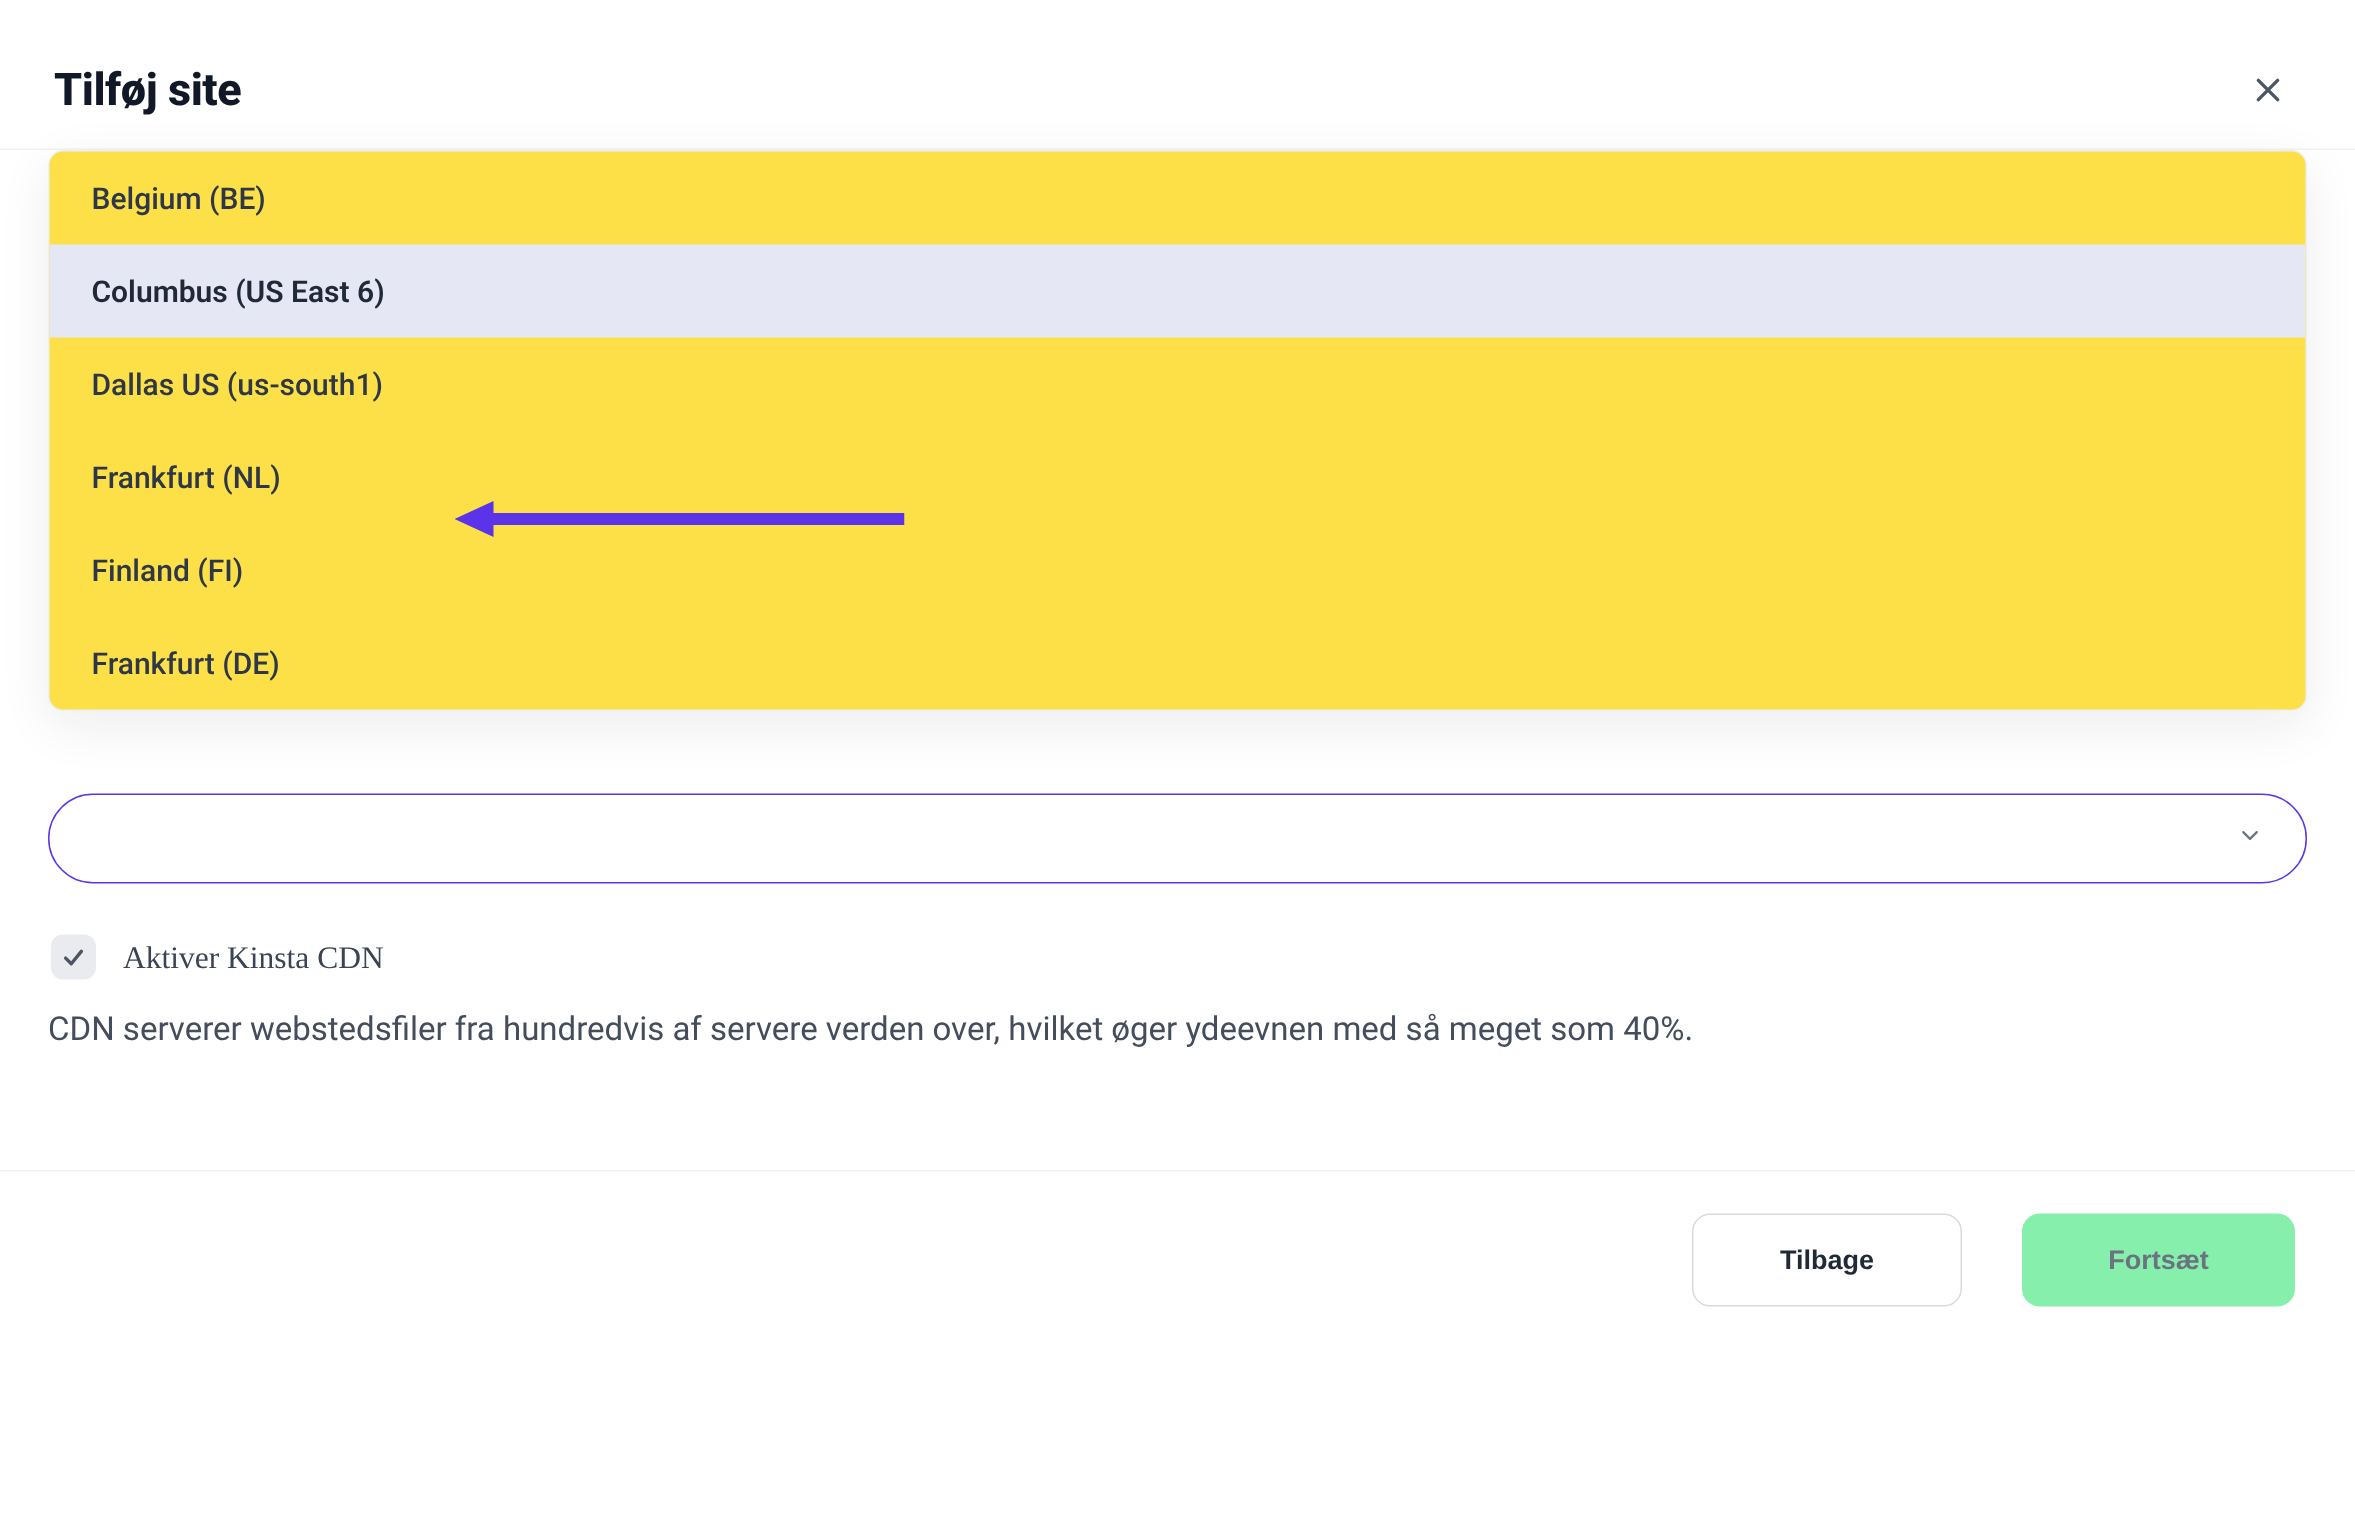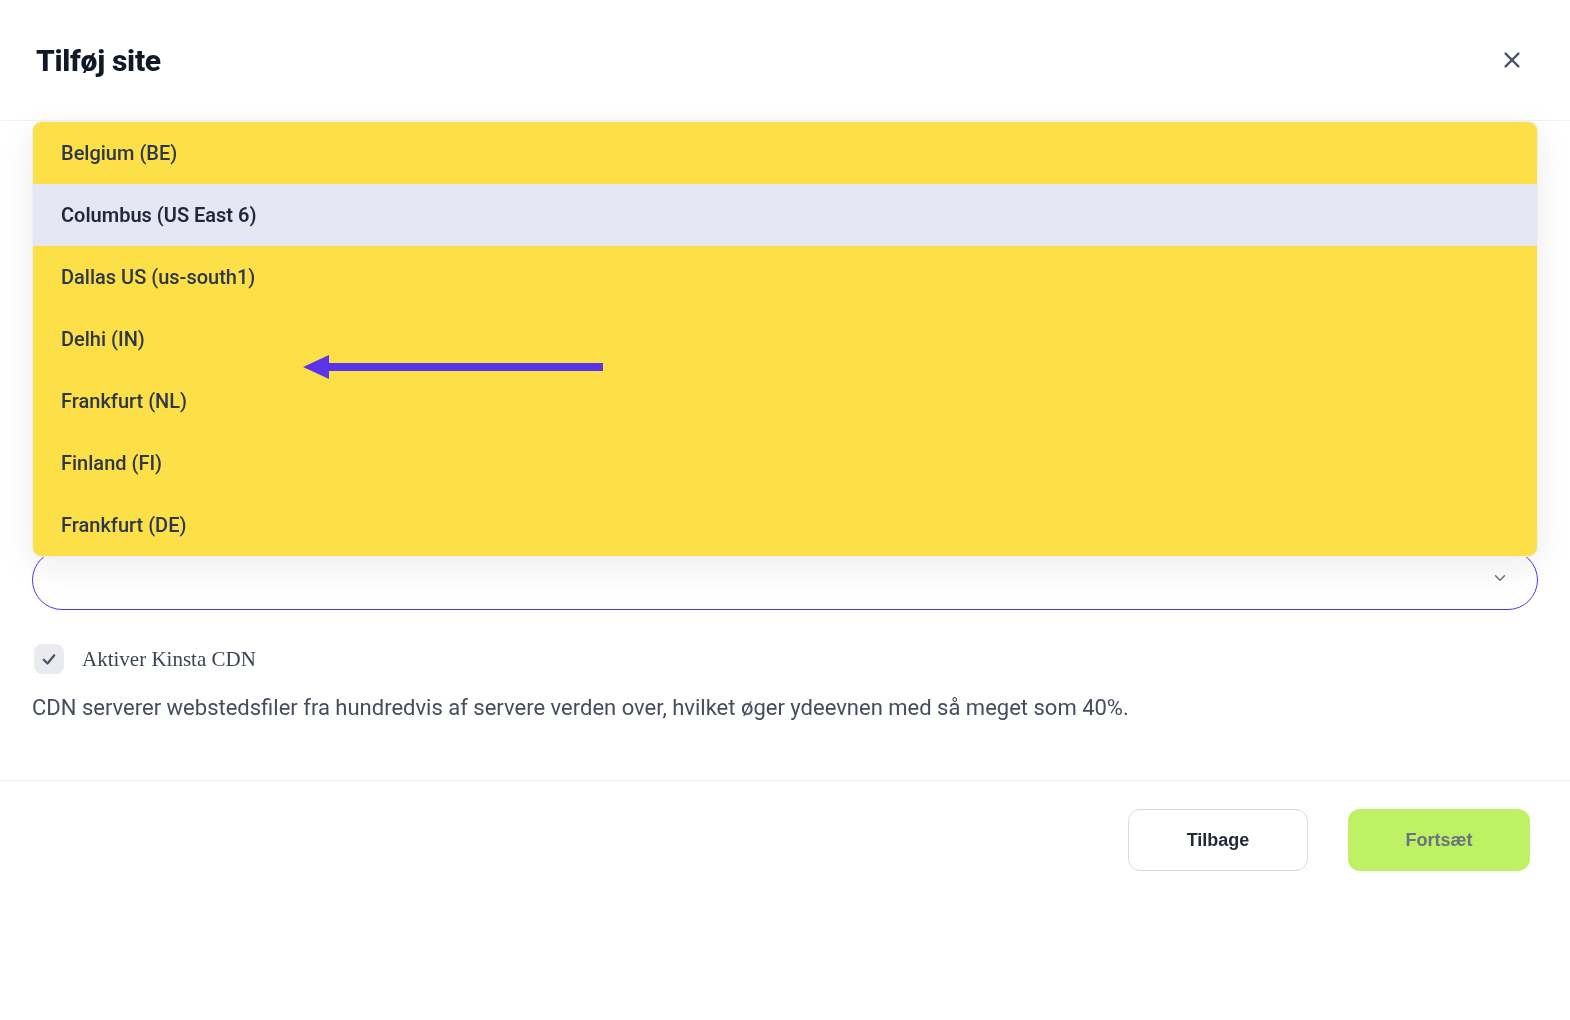--- a/index.html
+++ b/index.html
@@ -9,21 +9,21 @@
     color: #1f2937;
     width: 1570px;
     height: 1020px;
     overflow: hidden;
     position: relative;
   }
   .header {
     display: flex;
     align-items: center;
     justify-content: space-between;
-    padding: 42px 40px 42px 36px;
+    padding: 42px 40px 21px 36px;
     border-bottom: 1px solid #f1f2f4;
   }
   .header-title {
     font-size: 30px;
     font-weight: 800;
     color: #111827;
     letter-spacing: -0.3px;
   }
   .close-btn {
     width: 36px;
@@ -156,21 +156,21 @@
     cursor: pointer;
     border: none;
   }
   .btn-secondary {
     background: #ffffff;
     color: #1f2937;
     border: 1.5px solid #d7dbe0;
     min-width: 180px;
   }
   .btn-primary {
-    background: #bef264;
+    background: #86efac;
     color: #6b7280;
     min-width: 182px;
     cursor: not-allowed;
   }
 </style>
 </head>
 <body>
 
 <div class="header">
   <div class="header-title">Tilføj site</div>
@@ -188,23 +188,20 @@
       <div class="dropdown-item">
         <span>Belgium (BE)</span>
       </div>
       <div class="dropdown-item highlighted">
         <span>Columbus (US East 6)</span>
       </div>
       <div class="dropdown-item">
         <span>Dallas US (us-south1)</span>
       </div>
       <div class="dropdown-item">
-        <span>Delhi (IN)</span>
-      </div>
-      <div class="dropdown-item">
         <span>Frankfurt (NL)</span>
       </div>
       <div class="dropdown-item">
         <span>Finland (FI)</span>
       </div>
       <div class="dropdown-item">
         <span>Frankfurt (DE)</span>
       </div>
     </div>
 

